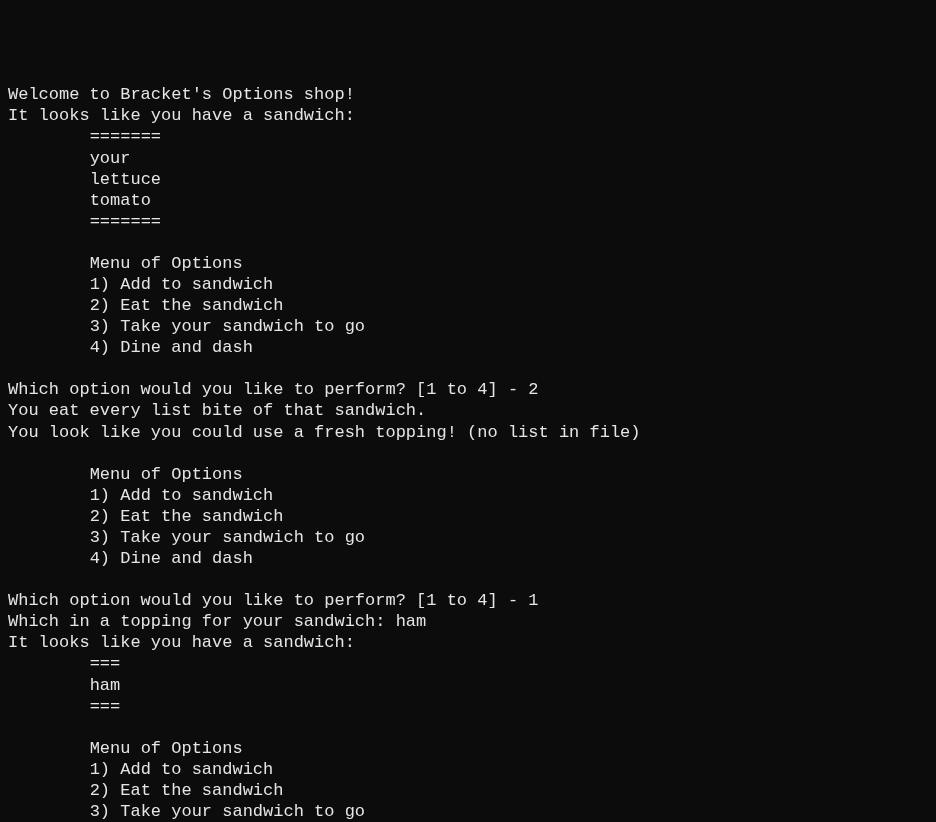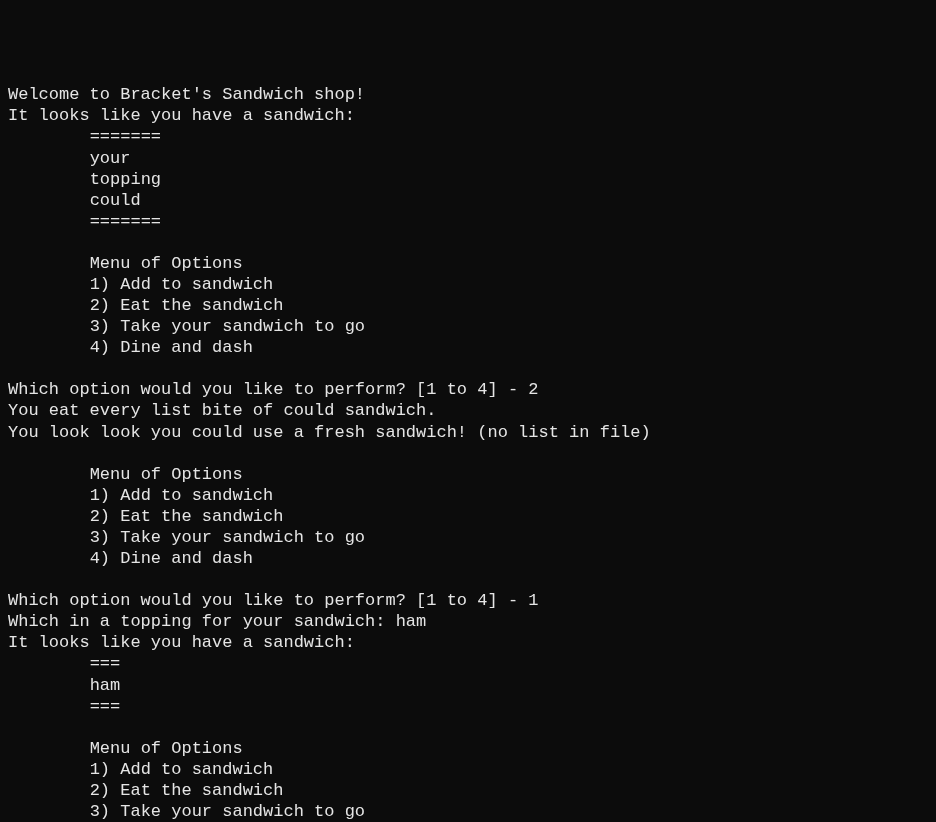--- a/index.html
+++ b/index.html
@@ -21,37 +21,37 @@
     }
     .terminal-output {
       white-space: pre;
     }
   </style>
 </head>
 <body>
 
 
 
-<div class="terminal-output"><span>Welcome to Bracket's Sandwich shop!</span>
+<div class="terminal-output"><span>Welcome to Bracket's Options shop!</span>
 <span>It looks like you have a sandwich:</span>
 <span>        </span><span>=======</span>
 <span>        </span><span>your</span>
-<span>        </span><span>topping</span>
-<span>        </span><span>could</span>
+<span>        </span><span>lettuce</span>
+<span>        </span><span>tomato</span>
 <span>        </span><span>=======</span>
 
 <span>        </span><span>Menu of Options</span>
 <span>        </span><span>1) Add to sandwich</span>
 <span>        </span><span>2) Eat the sandwich</span>
 <span>        </span><span>3) Take your sandwich to go</span>
 <span>        </span><span>4) Dine and dash</span>
 
 <span>Which option would you like to perform? [1 to 4] - </span><span>2</span>
-<span>You eat every list bite of could sandwich.</span>
-<span>You look look you could use a fresh sandwich! (no list in file)</span>
+<span>You eat every list bite of that sandwich.</span>
+<span>You look like you could use a fresh topping! (no list in file)</span>
 
 <span>        </span><span>Menu of Options</span>
 <span>        </span><span>1) Add to sandwich</span>
 <span>        </span><span>2) Eat the sandwich</span>
 <span>        </span><span>3) Take your sandwich to go</span>
 <span>        </span><span>4) Dine and dash</span>
 
 <span>Which option would you like to perform? [1 to 4] - </span><span>1</span>
 <span>Which in a topping for your sandwich: </span><span>ham</span>
 <span>It looks like you have a sandwich:</span>

